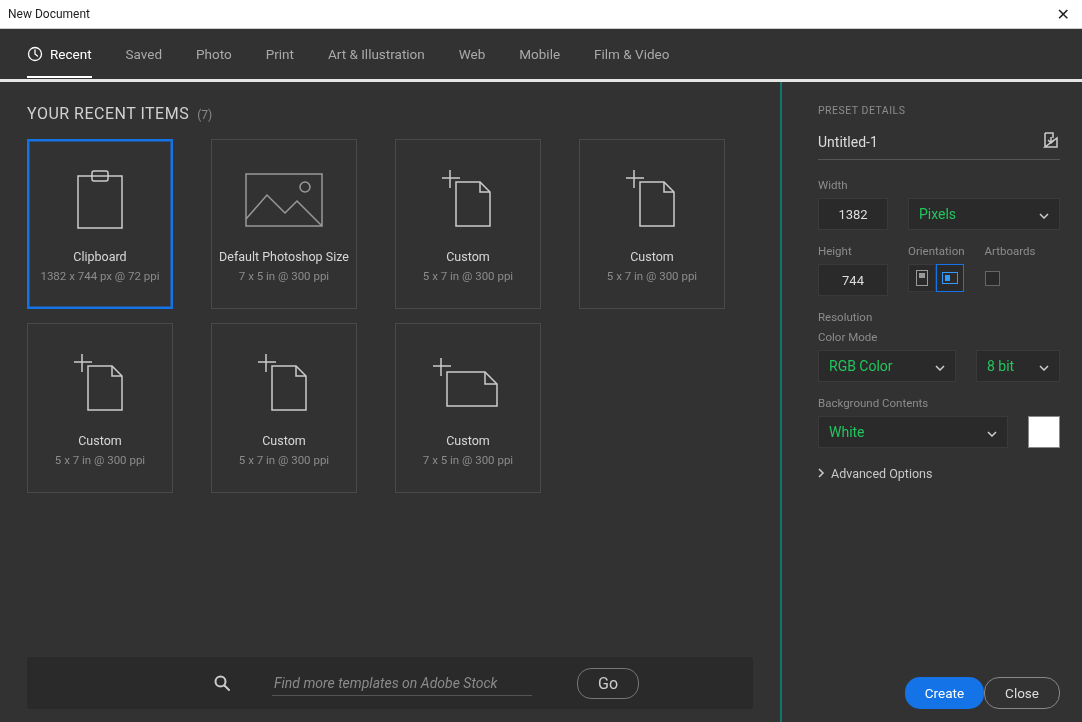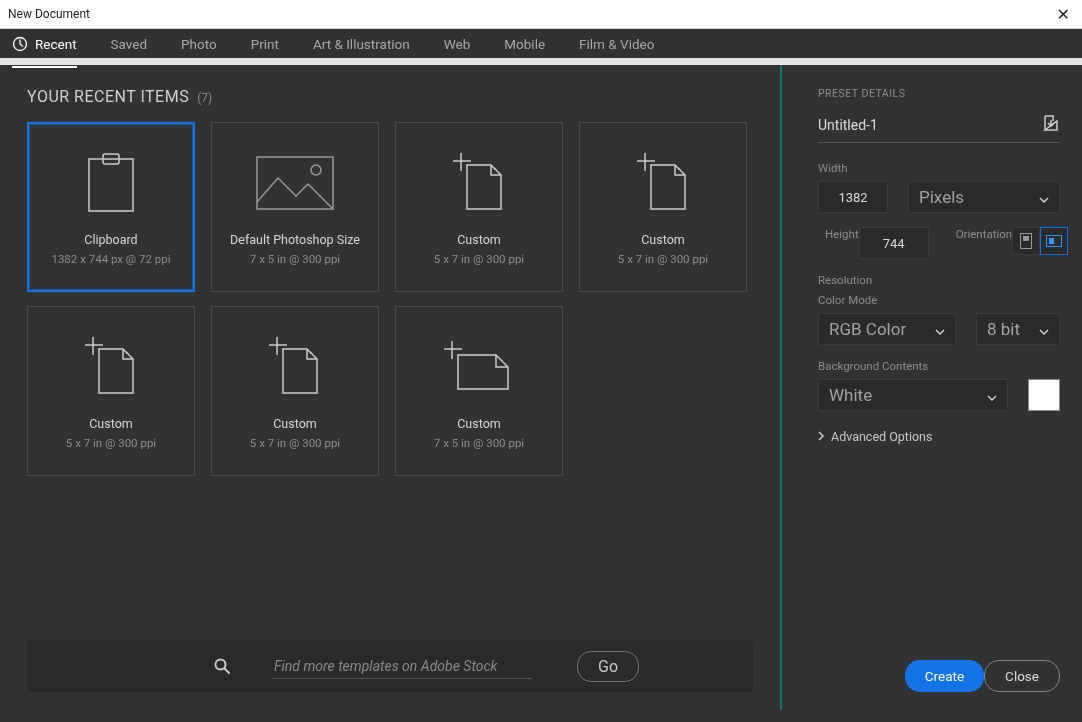--- a/index.html
+++ b/index.html
@@ -2,56 +2,56 @@
 <html><head>
 <meta charset="utf-8">
 <style>
 * { box-sizing: border-box; margin: 0; padding: 0; font-family: -apple-system, BlinkMacSystemFont, "Segoe UI", Roboto, sans-serif; }
 body { width: 1082px; height: 722px; background: #323232; overflow: hidden; }
 
 .titlebar { height: 29px; background: #fff; display: flex; align-items: center; padding: 0 8px; justify-content: space-between; border-bottom: 1px solid #ccc; }
 .titlebar-title { font-size: 12px; color: #222; }
 .titlebar-close { font-size: 16px; color: #222; cursor: pointer; padding: 0 4px; }
 
-.tabs { height: 36px; background: #323232; display: flex; align-items: center; padding: 0 12px; border-bottom: 7px solid #e5e5e5; }
+.tabs { height: 53px; background: #323232; display: flex; align-items: center; padding: 0 27px; border-bottom: 3px solid #e5e5e5; }
 .tab { display: flex; align-items: center; color: #a9a9a9; font-size: 13.5px; margin-right: 34px; cursor: pointer; height: 48px; position: relative; }
 .tab.active { color: #fff; }
 .tab.active::after { content: ""; position: absolute; bottom: 0; left: 0; right: 0; height: 2px; background: #fff; }
 .tab-icon { margin-right: 7px; display: inline-flex; }
 
 .main { display: flex; height: calc(722px - 29px - 48px); }
 .left { flex: 1; padding: 22px 27px 18px 27px; display: flex; flex-direction: column; position: relative; }
 .section-label { color: #d1d1d1; font-size: 16px; letter-spacing: 0.5px; }
 .section-count { color: #8a8a8a; font-size: 12px; margin-left: 4px; }
 
 .presets { display: grid; grid-template-columns: repeat(4, 170px); gap: 14px; margin-top: 16px; }
-.preset { width: 168px; height: 170px; background: #323232; border: 1px solid #4a4a4a; display: flex; flex-direction: column; align-items: center; justify-content: center; cursor: pointer; position: relative; }
+.preset { width: 146px; height: 170px; background: #323232; border: 1px solid #4a4a4a; display: flex; flex-direction: column; align-items: center; justify-content: center; cursor: pointer; position: relative; }
 .preset.selected { border: 2px solid #1473e6; box-shadow: 0 0 0 1px rgba(20,115,230,.5) inset; }
 .preset-icon { height: 70px; display: flex; align-items: center; justify-content: center; margin-bottom: 14px; }
 .preset-title { color: #d8d8d8; font-size: 12.5px; margin-bottom: 5px; }
 .preset-sub { color: #8c8c8c; font-size: 11.5px; }
 
 .search-bar { margin-top: auto; height: 52px; background: #2a2a2a; border-radius: 3px; display: flex; align-items: center; padding: 0 16px; color: #999; gap: 31px; }
 .search-icon { margin: 0 10px 0 170px; display: inline-flex; }
 .search-input { background: transparent; border: none; color: #ccc; font-style: italic; font-size: 14px; flex: 0 0 260px; outline: none; border-bottom: 1px solid #555; padding: 4px 2px; }
 .search-input::placeholder { color: #8a8a8a; font-style: italic; }
 .go-btn { margin-left: 14px; border: 1px solid #777; color: #ccc; background: transparent; border-radius: 14px; padding: 5px 20px; font-size: 16px; cursor: pointer; }
 
 .right { width: 302px; background: #323232; border-left: 2px solid #0f766e; padding: 22px 22px 18px 36px; display: flex; flex-direction: column; }
 .right-label { color: #8c8c8c; font-size: 10.5px; letter-spacing: 0.5px; margin-bottom: 14px; }
 .name-row { display: flex; align-items: center; border-bottom: 1px solid #555; padding-bottom: 6px; margin-bottom: 18px; }
 .name-input { flex: 1; background: transparent; border: none; color: #ddd; font-size: 14px; outline: none; }
 .save-icon { color: #ccc; cursor: pointer; margin-left: 8px; }
 
 .field-label { color: #8c8c8c; font-size: 11.5px; margin-bottom: 6px; }
 .row { display: flex; gap: 20px; margin-bottom: 14px; }
 .num-input { width: 70px; height: 32px; background: #2a2a2a; border: 1px solid #3a3a3a; color: #ddd; text-align: center; font-size: 13px; outline: none; }
-.select { flex: 1; height: 32px; background: #2a2a2a; border: 1px solid #3a3a3a; color: #a3a3a3; display: flex; align-items: center; padding: 0 10px; font-size: 17px; cursor: pointer; justify-content: space-between; position: relative; }
+.select { flex: 1; height: 32px; background: #2a2a2a; border: 1px solid #3a3a3a; color: #22c55e; display: flex; align-items: center; padding: 0 10px; font-size: 14px; cursor: pointer; justify-content: space-between; position: relative; }
 .chevron { color: #ccc; }
-.col { display: flex; flex-direction: row; margin-left: 7px; }
+.col { display: flex; flex-direction: column; }
 
 .orient-group { display: flex; gap: 0; }
 .orient-btn { width: 28px; height: 28px; background: #2a2a2a; border: 1px solid #3a3a3a; display: flex; align-items: center; justify-content: center; cursor: pointer; }
 .orient-btn.active { border-color: #1473e6; }
 .orient-inner-p { width: 12px; height: 16px; border: 1.5px solid #999; position: relative; }
 .orient-inner-p::after { content:""; position:absolute; top:2px; left:2px; right:2px; height:5px; background:#999; }
 .orient-btn.active .orient-inner-l { border-color:#39f; }
 .orient-btn.active .orient-inner-l::after { background:#39f; }
 .orient-inner-l { width: 16px; height: 12px; border: 1.5px solid #999; position: relative; }
 .orient-inner-l::after { content:""; position:absolute; top:2px; left:2px; bottom:2px; width:5px; background:#999; }

